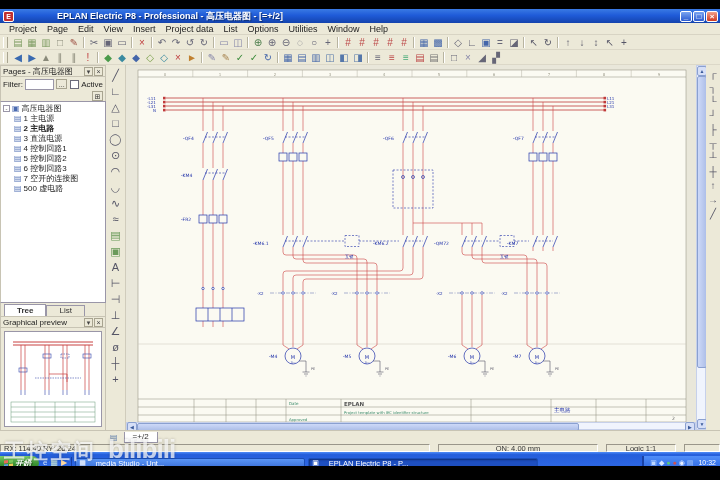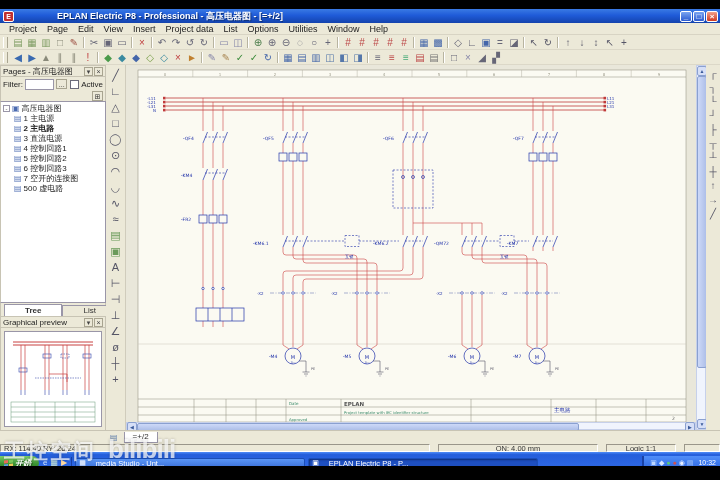--- a/index.html
+++ b/index.html
@@ -43,21 +43,21 @@
   .tree{left:0;top:101px;width:106px;height:202px;background:#fff;border:1px solid #9a96a8;box-sizing:border-box;
     overflow:hidden;font-size:8px;color:#222;padding:1px 0;border-left:1px solid #c8c4b4;}
   .tree-row{display:flex;align-items:center;height:10px;white-space:nowrap;}
   .tree-row .exp{width:7px;height:7px;border:1px solid #9a96a8;font-size:6px;line-height:6px;text-align:center;
     color:#444;margin:0 1px 0 2px;box-sizing:border-box;background:#fff;}
   .tree-ico{font-size:8px;color:#4a6ab0;margin:0 2px 0 1px;}
   .tree-row.sel .lbl{font-weight:bold;}
   .tree-row.child{padding-left:12px;}
   .pane-tabs{left:0;top:303px;width:106px;height:13px;background:#ece9d8;display:flex;align-items:flex-end;
     padding-left:3px;box-sizing:border-box;font-size:8px;border-left:1px solid #c8c4b4;border-right:1px solid #c8c4b4;}
-  .ptab{border:1px solid #9a96a8;border-bottom:none;background:#ece9d8;padding:0 20px;height:10px;line-height:10px;color:#333;}
+  .ptab{border:1px solid #9a96a8;border-bottom:none;background:#ece9d8;padding:0 12px;height:10px;line-height:10px;color:#333;}
   .ptab.on{background:#fff;height:11px;line-height:11px;font-weight:bold;}
   .preview-body{left:0;top:328px;width:106px;height:102px;background:#ece9d8;border-left:1px solid #c8c4b4;
     border-right:1px solid #c8c4b4;box-sizing:border-box;padding:3px;}
   .preview-white{width:100%;height:100%;background:#fff;border:1px solid #9a96a8;box-sizing:border-box;}
   
   .drawtools{left:106px;top:65px;width:20px;height:365px;background:#ece9d8;border-right:1px solid #d0ccbc;
     box-sizing:border-box;display:flex;flex-direction:column;align-items:center;padding-top:2px;}
   .dt-icon{width:16px;height:16px;font-size:11px;line-height:16px;text-align:center;color:#556;}
   .cornertools{left:706px;top:65px;width:14px;height:365px;background:#ece9d8;display:flex;flex-direction:column;
     align-items:center;padding-top:2px;box-sizing:border-box;}

